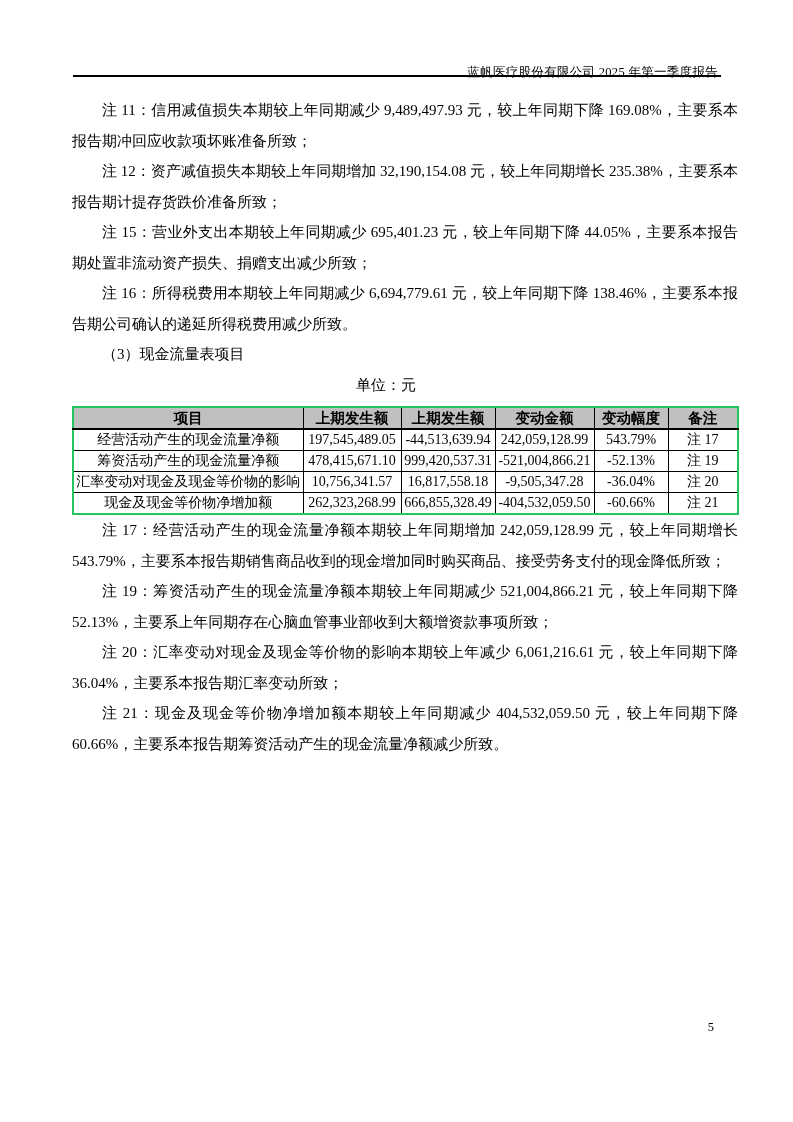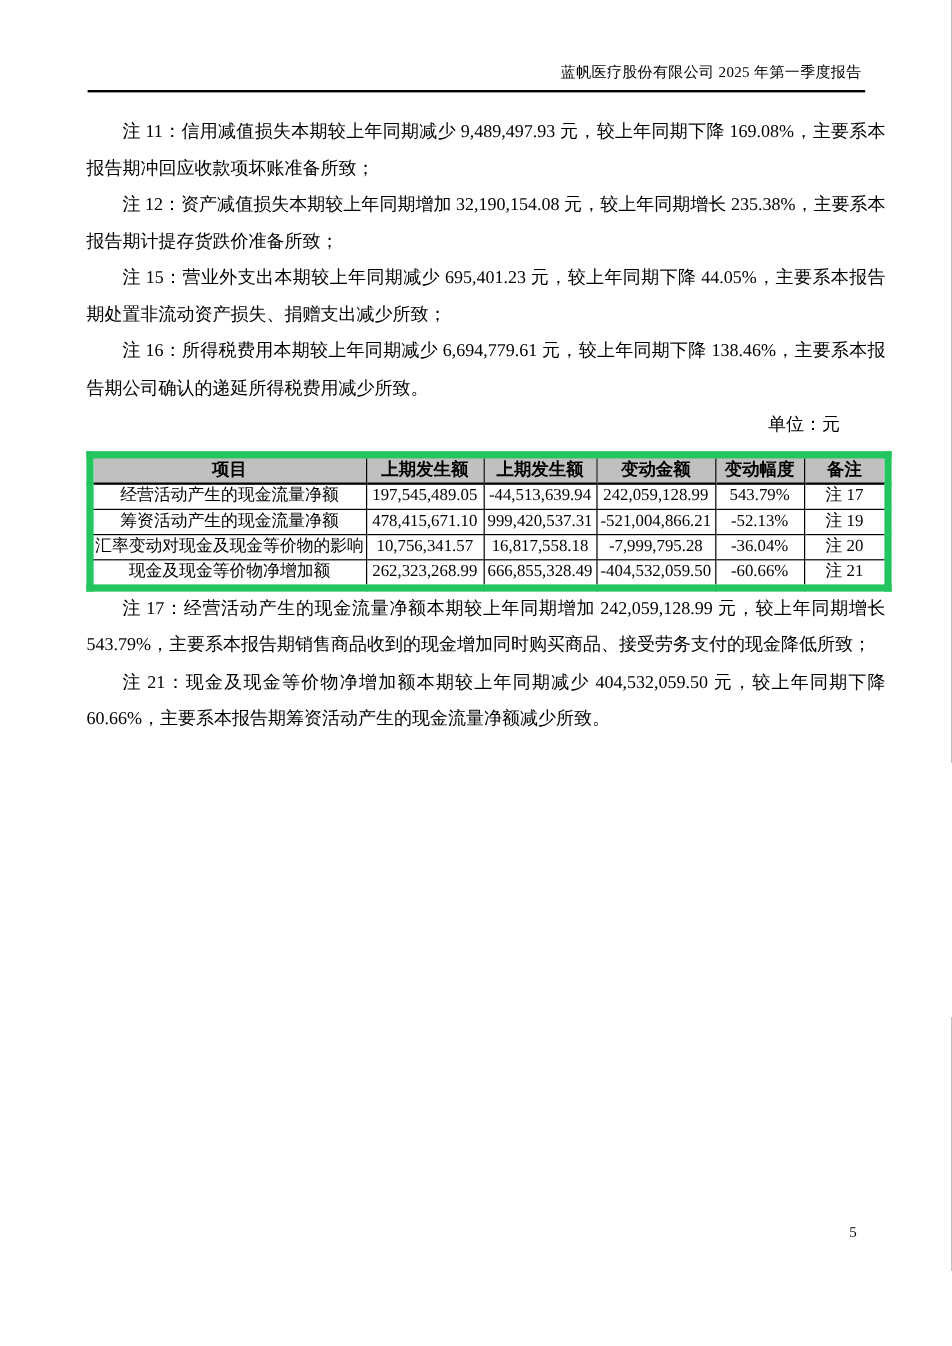--- a/index.html
+++ b/index.html
@@ -10,21 +10,21 @@
     height: 1122px;
     margin: 0 auto;
     background: #ffffff;
     font-family: "Liberation Serif", "DejaVu Serif", serif;
     color: #000;
     overflow: hidden;
   }
   
   .page-header {
     position: absolute;
-    top: 52px;
+    top: 64px;
     left: 72px;
     width: 666px;
     text-align: right;
     font-size: 12.5px;
     letter-spacing: 0.3px;
     padding-right: 20px;
     white-space: nowrap;
   }
   .header-rule {
     position: absolute;
@@ -44,29 +44,29 @@
     line-height: 30.5px;
   }
   p.note {
     text-align: justify;
     text-indent: 2em;
   }
   p.subsection {
     text-indent: 2em;
   }
   .unit-line {
-    text-align: right;
+    text-align: center;
     padding-right: 38px;
   }
   
   table.cashflow {
     margin-top: 6px;
     width: 665px;
     border-collapse: collapse;
-    border: 6px solid #22c55e;
+    border: 2px solid #22c55e;
     table-layout: fixed;
     font-size: 14px;
   }
   table.cashflow th, table.cashflow td {
     border: 1px solid #000;
     height: 21px;
     line-height: 20px;
     text-align: center;
     vertical-align: middle;
     padding: 0 1px;
@@ -98,20 +98,21 @@
   <div class="page-header">蓝帆医疗股份有限公司 2025 年第一季度报告</div>
   <div class="header-rule"></div>
 
   <div class="body-flow">
 
     <p class="note">注 11：信用减值损失本期较上年同期减少 9,489,497.93 元，较上年同期下降 169.08%，主要系本报告期冲回应收款项坏账准备所致；</p>
     <p class="note">注 12：资产减值损失本期较上年同期增加 32,190,154.08 元，较上年同期增长 235.38%，主要系本报告期计提存货跌价准备所致；</p>
     <p class="note">注 15：营业外支出本期较上年同期减少 695,401.23 元，较上年同期下降 44.05%，主要系本报告期处置非流动资产损失、捐赠支出减少所致；</p>
     <p class="note">注 16：所得税费用本期较上年同期减少 6,694,779.61 元，较上年同期下降 138.46%，主要系本报告期公司确认的递延所得税费用减少所致。</p>
 
+    <p class="subsection">（3）现金流量表项目</p>
 
     <div class="unit-line">单位：元</div>
 
     <table class="cashflow">
       <colgroup>
         <col style="width:230px">
           <col style="width:98px">
           <col style="width:94px">
         <col style="width:99px">
           <col style="width:74px">
@@ -141,35 +142,37 @@
           <td>478,415,671.10</td>
           <td>999,420,537.31</td>
           <td>-521,004,866.21</td>
           <td>-52.13%</td>
           <td>注 19</td>
         </tr>
         <tr>
           <td>汇率变动对现金及现金等价物的影响</td>
           <td>10,756,341.57</td>
           <td>16,817,558.18</td>
-          <td>-7,999,795.28</td>
+          <td>-9,505,347.28</td>
           <td>-36.04%</td>
           <td>注 20</td>
         </tr>
         <tr>
           <td>现金及现金等价物净增加额</td>
           <td>262,323,268.99</td>
           <td>666,855,328.49</td>
           <td>-404,532,059.50</td>
           <td>-60.66%</td>
           <td>注 21</td>
         </tr>
       </tbody>
     </table>
 
     <p class="note">注 17：经营活动产生的现金流量净额本期较上年同期增加 242,059,128.99 元，较上年同期增长 543.79%，主要系本报告期销售商品收到的现金增加同时购买商品、接受劳务支付的现金降低所致；</p>
+    <p class="note">注 19：筹资活动产生的现金流量净额本期较上年同期减少 521,004,866.21 元，较上年同期下降 52.13%，主要系上年同期存在心脑血管事业部收到大额增资款事项所致；</p>
+    <p class="note">注 20：汇率变动对现金及现金等价物的影响本期较上年减少 6,061,216.61 元，较上年同期下降 36.04%，主要系本报告期汇率变动所致；</p>
     <p class="note">注 21：现金及现金等价物净增加额本期较上年同期减少 404,532,059.50 元，较上年同期下降 60.66%，主要系本报告期筹资活动产生的现金流量净额减少所致。</p>
 
   </div>
 
   <div class="page-number">5</div>
 
 </div>
 
 </body></html>

